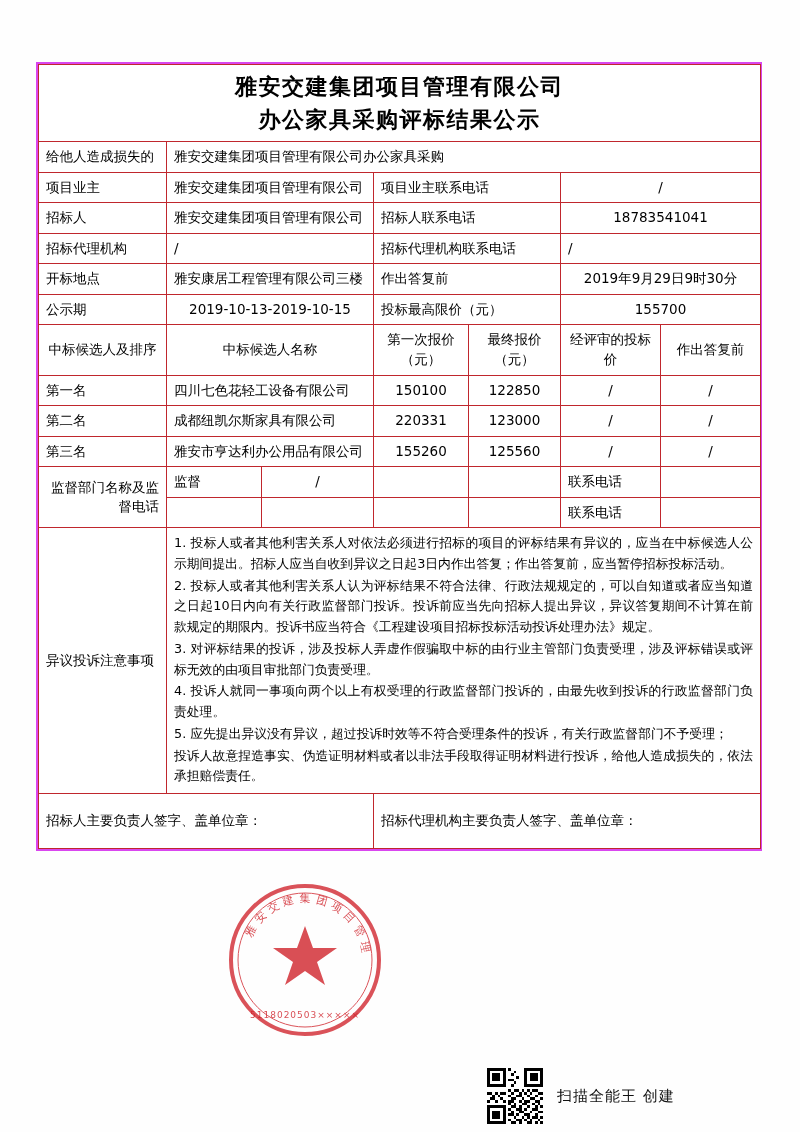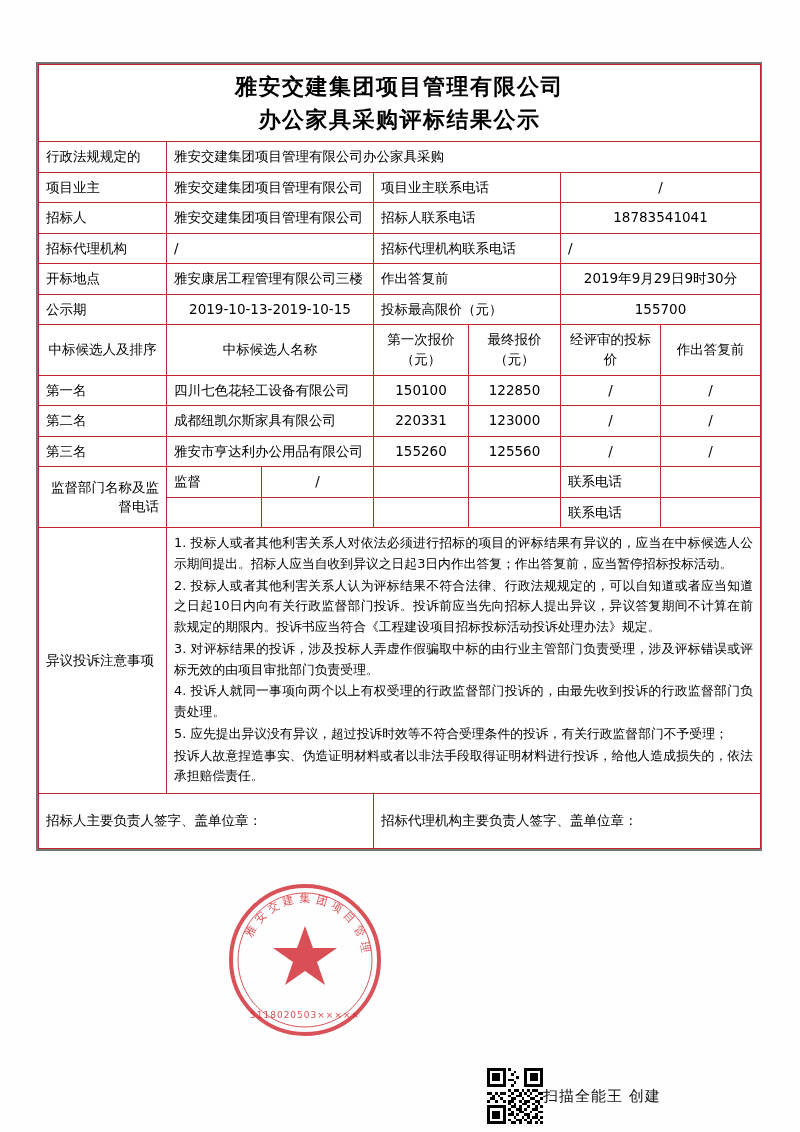--- a/index.html
+++ b/index.html
@@ -20,21 +20,21 @@
     left: 0; top: 0;
     width: 800px;
     height: 1132px;
     background: #fefefe;
   }
   .doc {
     position: absolute;
     left: 36px;
     top: 62px;
     width: 726px;
-    border: 2px solid #737373;
+    border: 2px solid #d946ef;
     box-sizing: border-box;
     background: #fff;
   }
   table.main {
     border-collapse: collapse;
     width: 100%;
     table-layout: fixed;
   }
   table.main td {
     border: 1px solid #c0272d;
@@ -88,20 +88,21 @@
     pointer-events: none;
   }
   .stamp svg { display: block; }
   
   .footer {
     position: absolute;
     left: 487px;
     top: 1068px;
     display: flex;
     align-items: center;
+    gap: 14px;
   }
   .qr {
     width: 56px;
     height: 56px;
     display: block;
   }
   .footer-text {
     font-size: 15px;
     color: #111;
     letter-spacing: 1px;
@@ -126,21 +127,21 @@
 
       <tbody>
           <tr>
         <td class="title-cell" colspan="7">
           <div class="title-line">雅安交建集团项目管理有限公司</div>
           <div class="title-line">办公家具采购评标结果公示</div>
         </td>
       </tr>
 
       <tr>
-        <td class="lbl">行政法规规定的</td>
+        <td class="lbl">给他人造成损失的</td>
         <td colspan="6">雅安交建集团项目管理有限公司办公家具采购</td>
       </tr>
 
       <tr>
         <td class="lbl">项目业主</td>
         <td colspan="2">雅安交建集团项目管理有限公司</td>
         <td colspan="2">项目业主联系电话</td>
         <td class="ctr" colspan="2">/</td>
       </tr>
 

